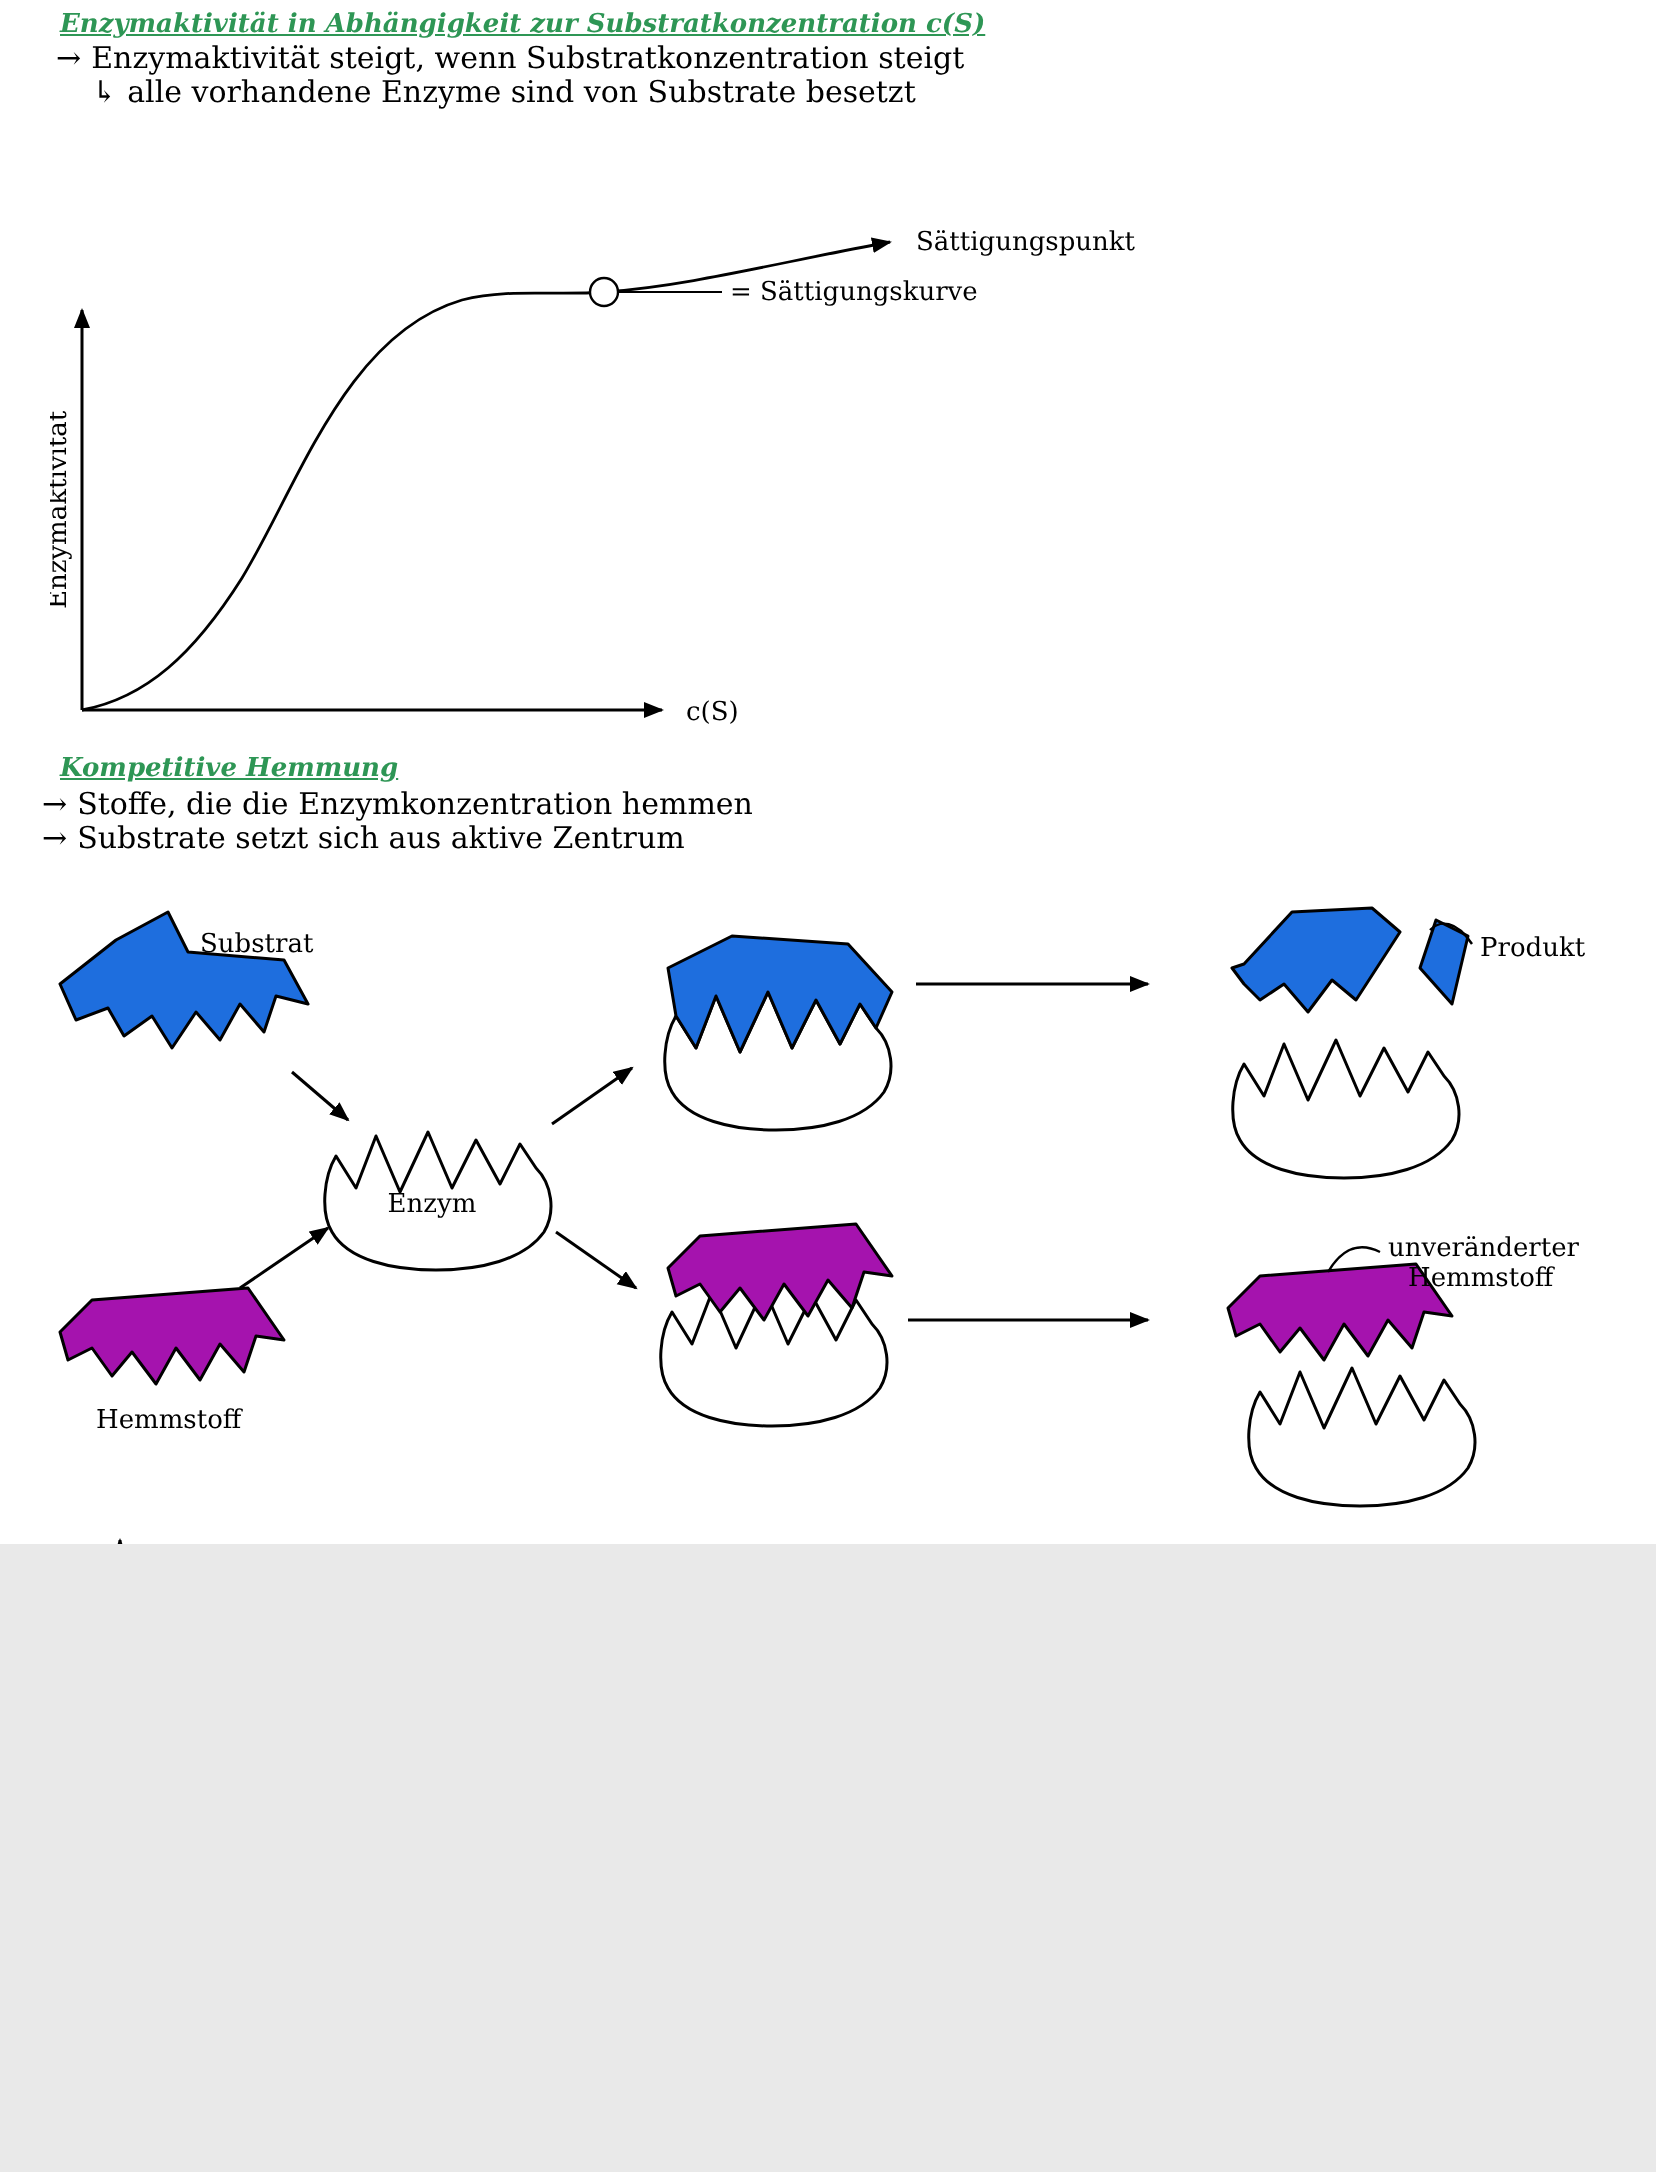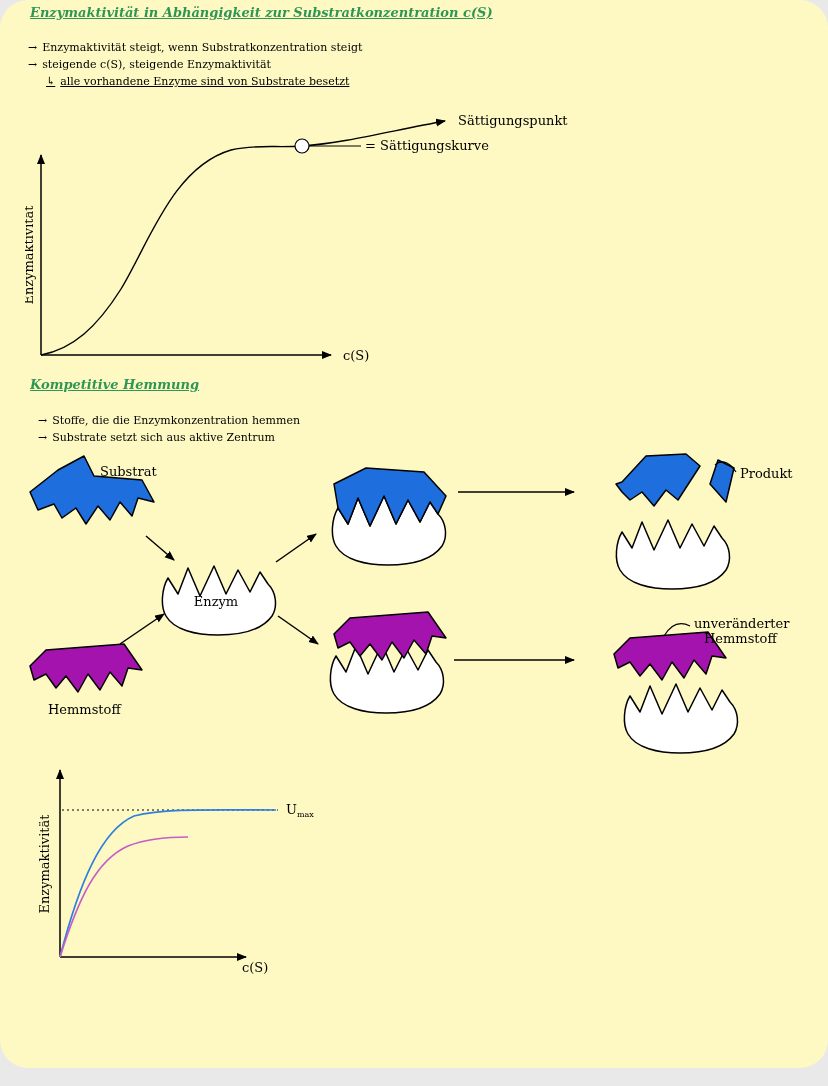--- a/index.html
+++ b/index.html
@@ -1,43 +1,41 @@
 <!DOCTYPE html>
 <html><head>
 <meta charset="utf-8">
 <style>
   html,body{margin:0;padding:0;background:#e9e9e9;}
   .page{
-    position:relative;width:828px;height:1068px;background:#fef9c3;
+    position:relative;width:828px;height:772px;background:#ffffff;
     font-family:"DejaVu Serif", serif;color:#000;overflow:hidden;
     margin:0 auto;
-    border-radius:28px;
   }
   .abs{position:absolute;}
   .heading{
     position:absolute;font-style:italic;text-decoration:underline;
     color:#2e9655;font-size:13px;font-weight:600;
   }
-  .bullets{position:absolute;font-size:11px;line-height:17px;margin-top:18px;}
+  .bullets{position:absolute;font-size:15px;line-height:17px;}
   .bullet{padding-left:18px;text-indent:-18px;}
   .bullet .arr{margin-right:5px;}
-  .bullet.sub{padding-left:36px;text-decoration:underline;}
+  .bullet.sub{padding-left:36px;}
   svg{font-family:"DejaVu Serif", serif;}
   svg text{fill:#000;}
 </style>
 </head>
 <body>
 
 <div class="page">
 
   <div class="heading" style="left:30px;top:5px;">Enzymaktivität in Abhängigkeit zur Substratkonzentration c(S)</div>
 
   <div class="bullets" style="left:28px;top:21px;width:780px;">
     <div class="bullet"><span class="arr">→</span><span>Enzymaktivität steigt, wenn Substratkonzentration steigt</span></div>
-    <div class="bullet"><span class="arr">→</span><span>steigende c(S), steigende Enzymaktivität</span></div>
     <div class="bullet sub"><span class="arr">↳</span><span>alle vorhandene Enzyme sind von Substrate besetzt</span></div>
   </div>
 
   <svg class="abs" style="left:25px;top:103px;" width="560" height="268">
     <defs>
       <marker id="c1arrow" markerWidth="12" markerHeight="10" refX="9" refY="4" orient="auto" markerUnits="userSpaceOnUse">
         <path d="M0,0 L10,4 L0,8 Z" fill="#000"></path>
       </marker>
     </defs>
     <line x1="16" y1="252" x2="16" y2="52" stroke="#000" stroke-width="1.5" marker-end="url(#c1arrow)"></line>
@@ -46,21 +44,21 @@
     <text x="318" y="257" font-size="13">c(S)</text>
     <path d="M16,252 C48,246 72,224 96,186 C124,140 148,64 206,47 C230,41 252,45 277,43 C320,40 365,28 420,18" fill="none" stroke="#000" stroke-width="1.4" marker-end="url(#c1arrow)"></path>
     <circle cx="277" cy="43" r="7" fill="#fff" stroke="#000" stroke-width="1.2"></circle>
     <line x1="284" y1="43" x2="336" y2="43" stroke="#000" stroke-width="1"></line>
     <text x="340" y="47" font-size="13">= Sättigungskurve</text>
     <text x="433" y="22" font-size="13">Sättigungspunkt</text>
   </svg>
 
   <div class="heading" style="left:30px;top:377px;">Kompetitive Hemmung</div>
 
-  <div class="bullets" style="left:38px;top:394px;width:788px;">
+  <div class="bullets" style="left:21px;top:394px;width:788px;">
     <div class="bullet"><span class="arr">→</span><span>Stoffe, die die Enzymkonzentration hemmen</span></div>
     <div class="bullet"><span class="arr">→</span><span>Substrate setzt sich aus aktive Zentrum</span></div>
   </div>
 
   <svg class="abs" style="left:18px;top:448px;" width="795" height="308">
     <defs>
       <marker id="darrow" markerWidth="12" markerHeight="10" refX="9" refY="4" orient="auto" markerUnits="userSpaceOnUse">
         <path d="M0,0 L10,4 L0,8 Z" fill="#000"></path>
       </marker>
       <path id="bowl" d="M10,22 L20,38 L30,12 L42,40 L56,10 L68,38 L80,14 L92,36 L102,16 L110,28 C118,36 120,50 114,60 C104,74 82,79 60,79 C38,79 16,74 8,60 C2,50 4,32 10,22 Z" fill="#ffffff" stroke="#000000" stroke-width="1.5" stroke-linejoin="round"></path>

